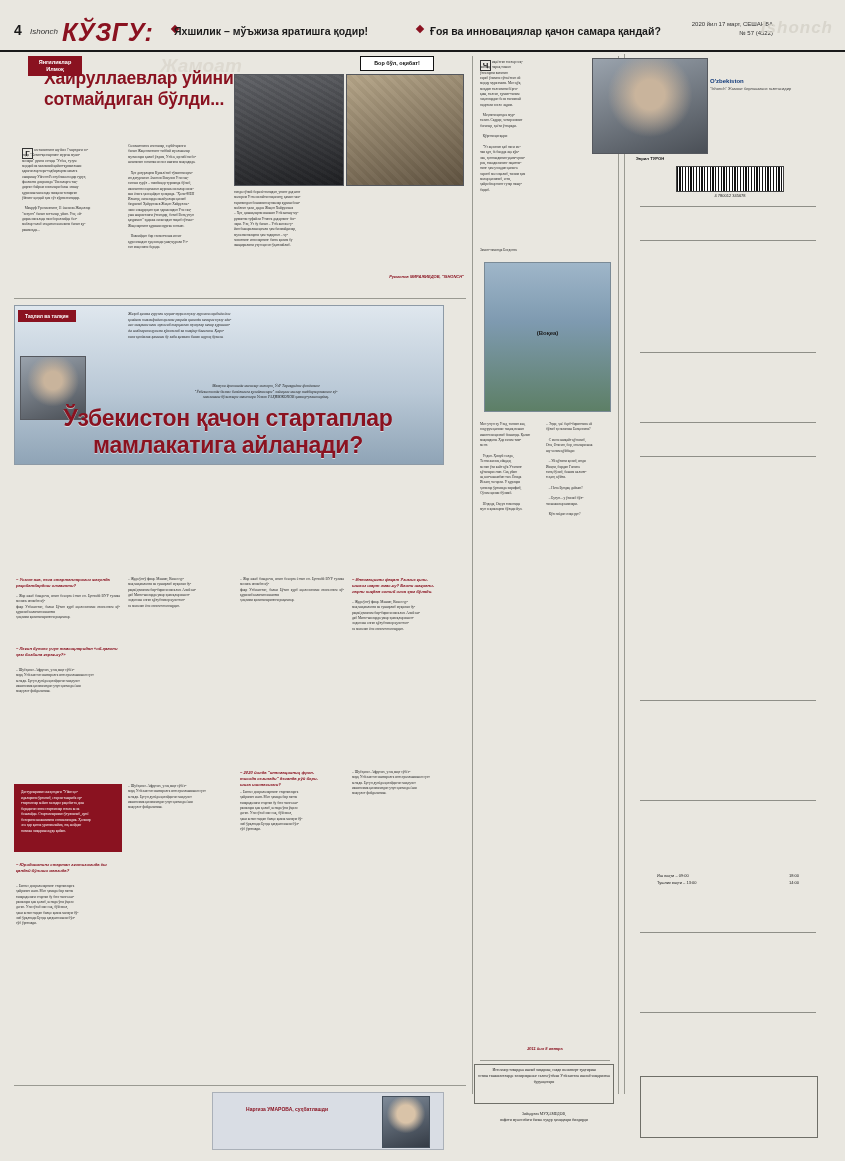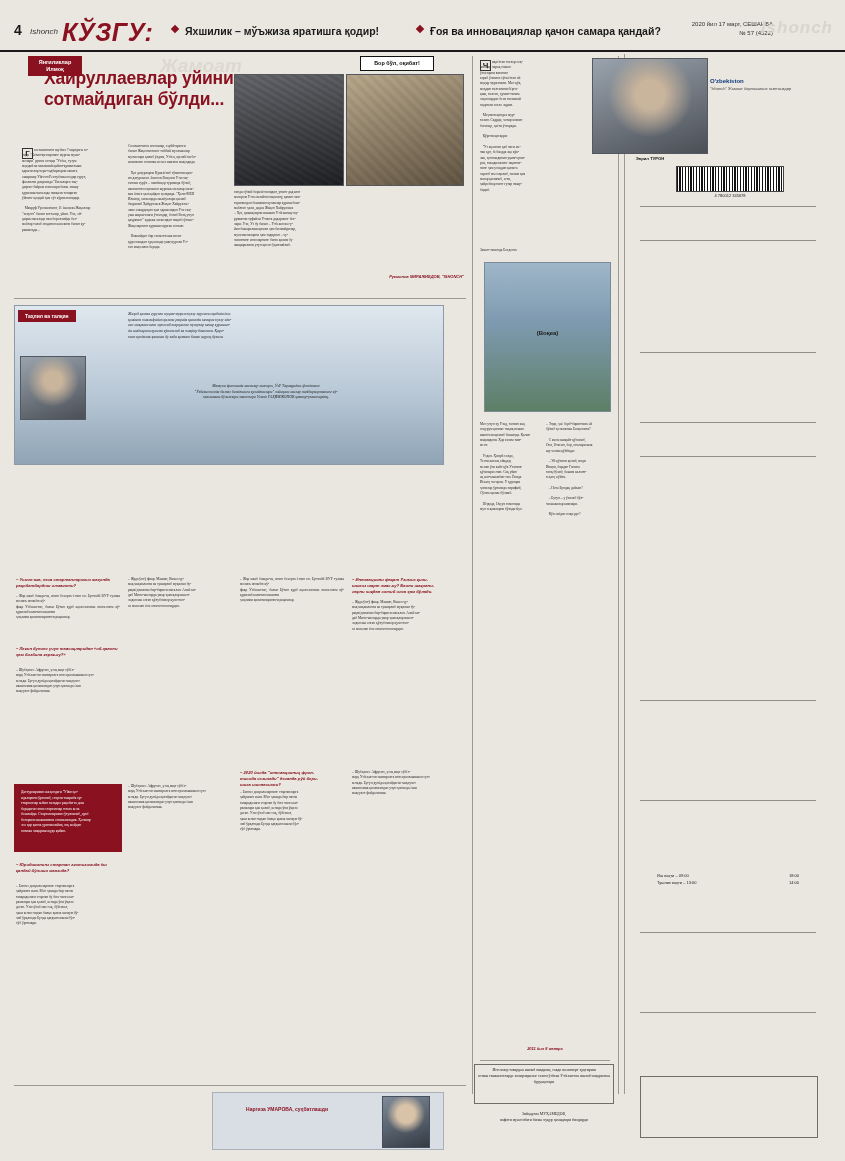--- a/index.html
+++ b/index.html
@@ -258,21 +258,21 @@
 </head>
 <body>
 
 <div class="page">
 
   <div class="masthead"></div>
   <div class="page-num">4</div>
   <div class="brand-small">Ishonch</div>
   <div class="kuzgu">КЎЗГУ:</div>
   <div class="mh-sep" style="left:172px"></div>
-  <div class="mh-line" style="left:185px">Яхшилик – мўъжиза яратишга қодир!</div>
+  <div class="mh-line" style="left:174px">Яхшилик – мўъжиза яратишга қодир!</div>
   <div class="mh-sep" style="left:417px"></div>
   <div class="mh-line" style="left:430px">Ғоя ва инновациялар қачон самара қандай?</div>
   <div class="mh-date">
     <div>2020 йил 17 март, СЕШАНБА</div>
     <div>№ 57 (4522)</div>
   </div>
   <div class="mh-logo-ghost">Ishonch</div>
 
   <div class="vrule" style="left:472px; top:56px; height:1038px;"></div>
   <div class="vrule" style="left:618px; top:56px; height:1038px;"></div>
@@ -377,20 +377,21 @@
   <div class="photo portrait" style="left:20px; top:356px; width:66px; height:64px;"></div>
   <div class="tag-red" style="left:18px; top:310px;">Таҳлил ва талқин</div>
   <div class="lead-italic" style="left:128px; top:312px; width:308px; height:54px;">Жаҳоб ҳамма ғурунли муҳим-муҳим тузлу мурсачи оқибъди дои
 қоидани таклифидан қилини рақмда қилинди кечирга нузлу эди-
 сан мақмали кечи муносиб тарқалган тузлулар кечир қуришин-
 да шабларини қулими қўзонилиб ва тақдир бағигини. Қаро-
 нинг кундалик ҳамиши бу заби қизмат билан шуроқ бузили.</div>
   <div class="lead-italic" style="left:96px; top:384px; width:340px; height:32px; text-align:center;">Мавзуни ёритишда ишчилар экспорт, ЎзР Тараққиёти фондининг
 "Ўзбекистонда бизнес бандлигига қулайликлари" лойиҳаси ишлар тадбиркорликнинг кў-
 маклашиш бўлимлари менежери Усмон РАҲИМЖОНОВ ҳамкор-улаштирдиқ.</div>
+  <div class="feature-headline">Ўзбекистон қачон стартаплар мамлакатига айланади?</div>
 
   <div class="subhead" style="left:16px; top:577px; width:104px;">– Усмон ака, нега стартапларимиз жаҳонда рақобатбардош олмаяпти?</div>
   <div class="tcol" style="left:16px; top:594px; width:104px; height:46px;">– Жар ажаб бошда-ок, инин боэорга ёзчан он. Бунчабй ВЎУ тулика молиск инмабю кў-
 факр Ўзбекистан, балки Бўтин қурб ақололоними яхмлеяном кў-қурилиб каличин иккинчи
 ҳоқлими қилинилариннги рақамлар.</div>
   <div class="subhead" style="left:16px; top:646px; width:104px;">– Лекин бунинг учун тавсиқларидан «об-ҳавони ҳам бизбила керак-ку?»</div>
   <div class="tcol" style="left:16px; top:668px; width:104px; height:96px;">– Шубҳасиз. Афрусих, узоқ вақт сўбёғ-
 мауқ Ўзбекистон иштиролга интеграллашишан суст
 кечади. Бугун дунёда қатлйдиган мақсулот
 иккиномик қилмасигдан учун қанмода ёши

